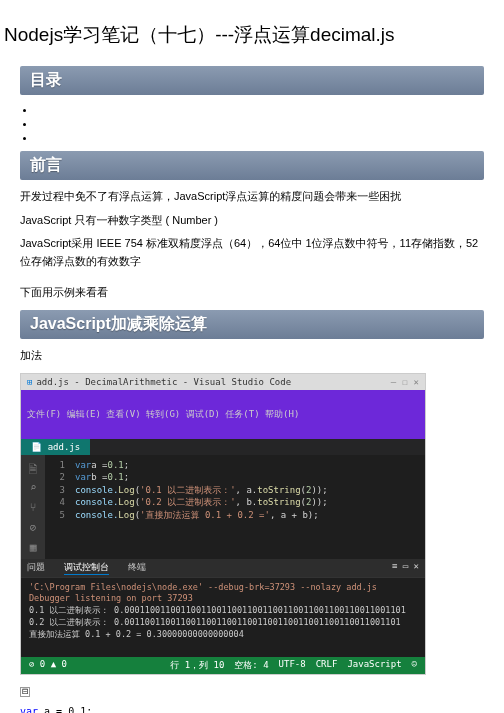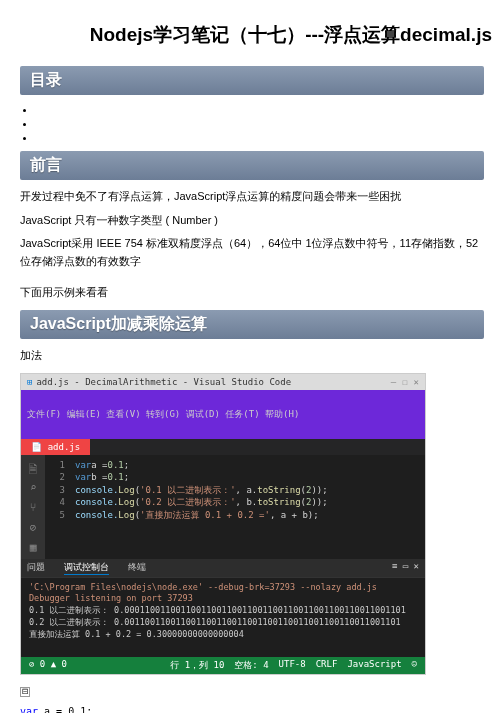--- a/index.html
+++ b/index.html
@@ -1,28 +1,28 @@
 <!DOCTYPE html>
 <html><head>
 <meta charset="utf-8">
 <style>
 body{margin:0;padding:0;font-family:Arial,"Microsoft YaHei",sans-serif;font-size:12px;color:#000;background:#fff}
 .page{width:504px;margin:0 auto;padding:10px 0}
-.title{font-size:19px;font-weight:bold;text-align:right;margin:12px 12px 18px}
+.title{font-size:19px;font-weight:normal;text-align:left;margin:12px 4px 18px}
 .section-header{background:linear-gradient(#8b9bb1,#6c7d96);color:#fff;font-weight:bold;font-size:16px;padding:4px 10px;border-radius:2px;margin:8px 20px 8px;text-shadow:0 1px 1px rgba(0,0,0,.3)}
 .content{margin:0 20px;font-size:11px;line-height:1.6}
 .content p{margin:6px 0}
 ul.toc{margin:4px 20px 8px 36px;padding:0}
 ul.toc li{margin:2px 0;list-style:disc;font-size:11px}
 .editor{margin:8px 20px;width:404px;background:#1e1e1e;color:#d4d4d4;font-family:Consolas,monospace;font-size:9px;border:1px solid #ccc}
 .editor-title{background:#dcdcdc;color:#333;padding:3px 6px;display:flex;align-items:center;gap:4px;font-size:9px}
 .editor-title .wc{margin-left:auto;display:flex;gap:6px;color:#888}
 .editor-menu{background:#6d28d9;padding:18px 6px;font-size:9px;color:#ccc}
 .editor-tabbar{background:#252526;padding:0;display:flex;align-items:stretch}
-.editor-tab{background:#ef4444;padding:3px 10px;color:#fff;font-size:9px;border-right:1px solid #252526}
+.editor-tab{background:#0f766e;padding:3px 10px;color:#fff;font-size:9px;border-right:1px solid #252526}
 .editor-body{display:flex}
 .activity{width:24px;background:#333;display:flex;flex-direction:column;align-items:center;gap:8px;padding:6px 0}
 .activity span{width:12px;height:12px;color:#858585;font-size:11px;text-align:center}
 .code-area{flex:1;padding:4px 0}
 .code-line{display:flex;padding:0 6px;line-height:1.4}
 .ln{width:14px;text-align:right;color:#858585;margin-right:10px}
 .c-key{color:#569cd6}
 .c-str{color:#ce9178}
 .c-fn{color:#dcdcaa}
 .c-var{color:#9cdcfe}

